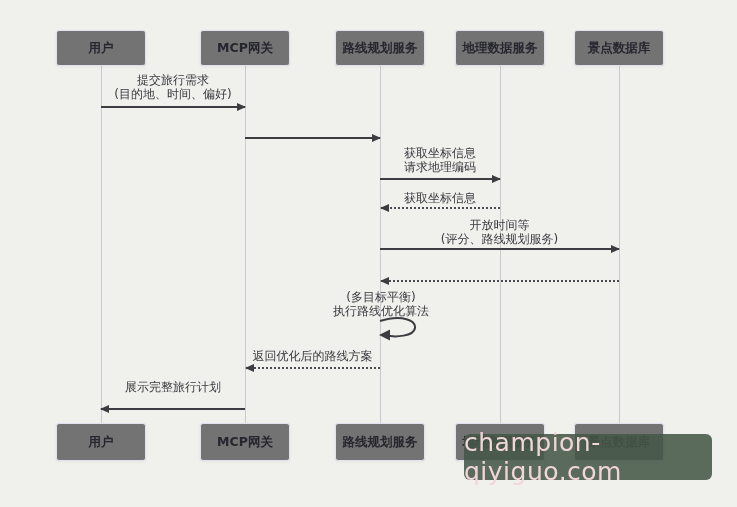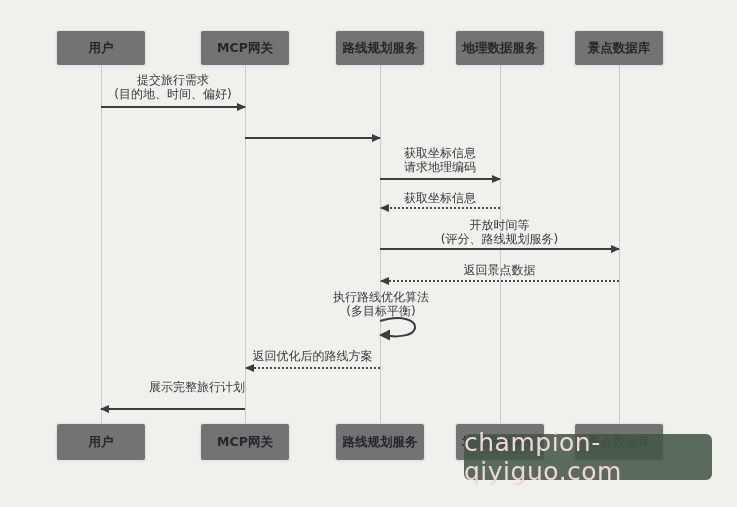--- a/index.html
+++ b/index.html
@@ -116,44 +116,41 @@
     </div>
 
   <div class="msg-label" style="left:380px;top:219px;width:239px;">
     <div>开放时间等</div>
     <div>(评分、路线规划服务)</div>
   </div>
   <div class="arrow solid" style="left:380px;top:248px;width:239px;">
       <span class="head right"></span>
     </div>
 
-  <div class="msg-label" style="left:380px;top:264px;width:239px;">
-    <div>返回景点数据</div>
-  </div>
   <div class="arrow dotted" style="left:381px;top:280px;width:238px;">
       <span class="head left"></span>
     </div>
 
   <div class="msg-label" style="left:291px;top:291px;width:180px;">
+    <div>(多目标平衡)</div>
     <div>执行路线优化算法</div>
-    <div>(多目标平衡)</div>
   </div>
   <svg class="selfloop" style="left:379px;top:316px;" width="44" height="28" viewBox="0 0 44 28">
     <path d="M1,5 C24,-2 37,5 36,12 C35,20 16,22 7,19" fill="none" stroke="#3c3c41" stroke-width="2"></path>
     <polygon points="0,19 11,13.5 11,24.5" fill="#3c3c41"></polygon>
   </svg>
 
   <div class="msg-label" style="left:245px;top:350px;width:135px;">
     <div>返回优化后的路线方案</div>
   </div>
   <div class="arrow dotted" style="left:246px;top:367px;width:134px;">
       <span class="head left"></span>
     </div>
 
-  <div class="msg-label" style="left:101px;top:381px;width:144px;padding-left:24px;">
+  <div class="msg-label" style="left:101px;top:381px;width:144px;">
     <div>展示完整旅行计划</div>
   </div>
   <div class="arrow solid" style="left:101px;top:408px;width:144px;">
       <span class="head left"></span>
     </div>
 
   <div class="actor-box" style="left:56px;top:423px;height:38px;">
       <span>用户</span>
     </div>
   <div class="actor-box" style="left:200px;top:423px;height:38px;">

